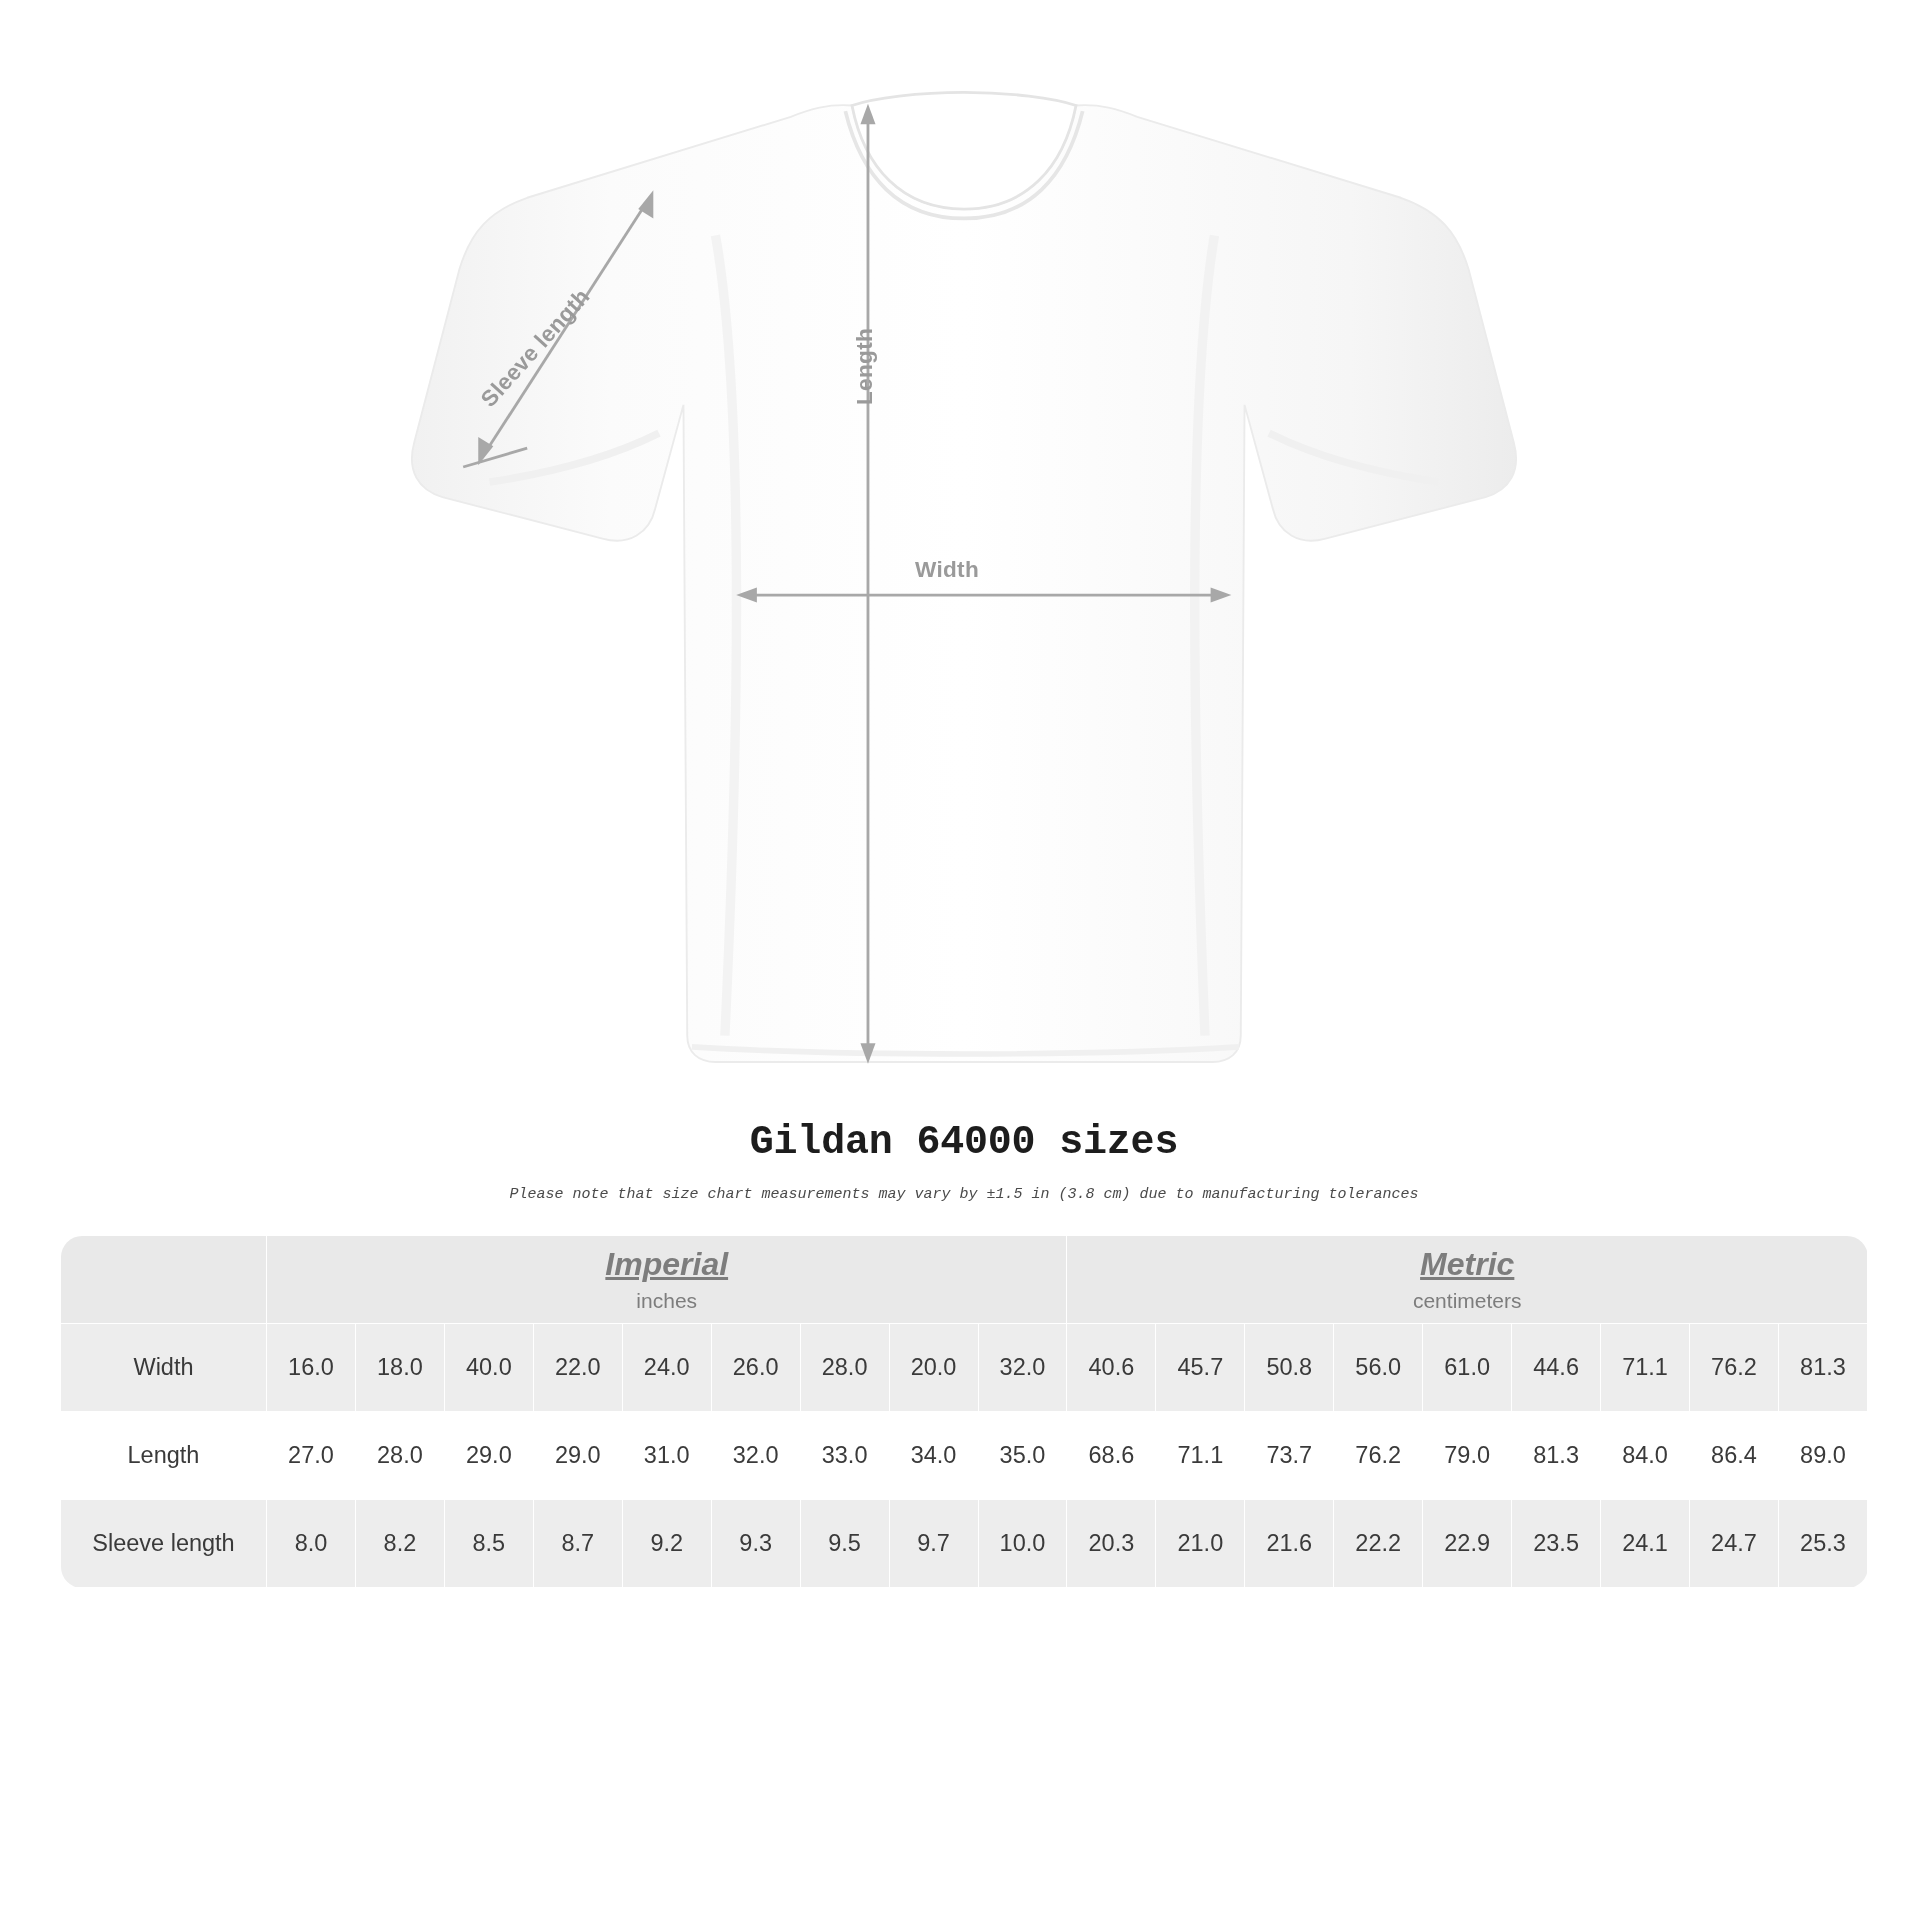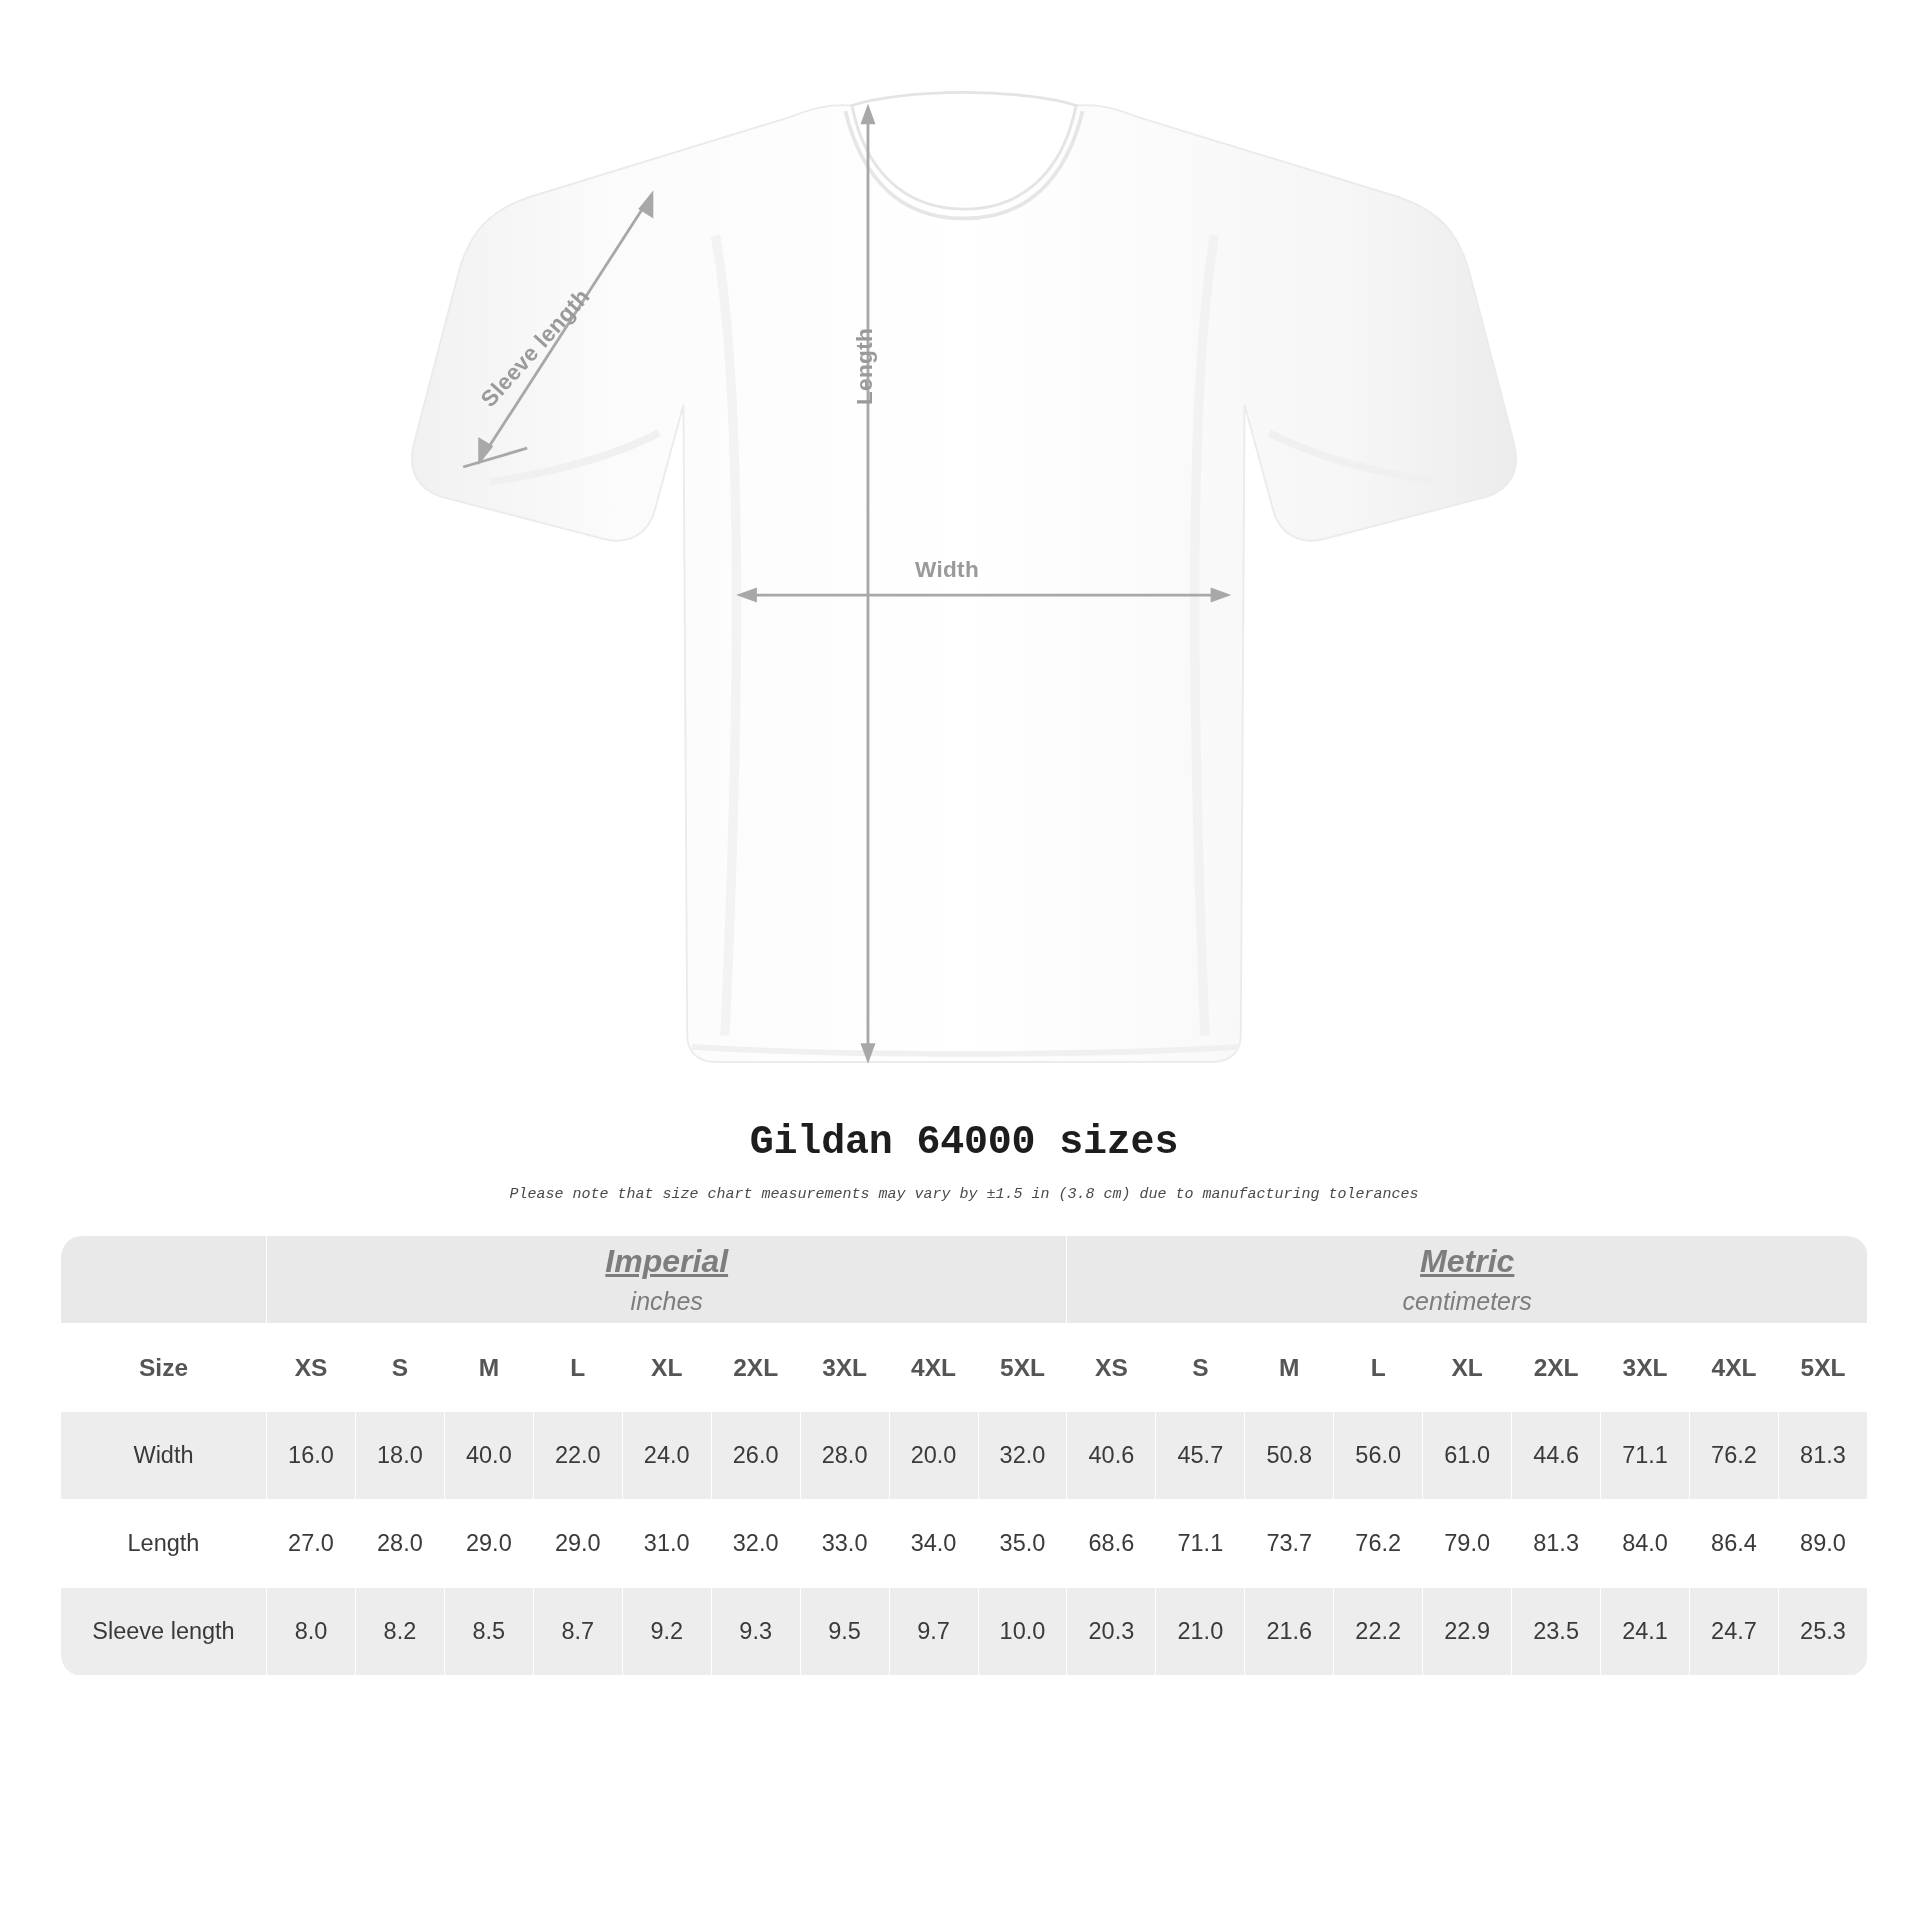--- a/index.html
+++ b/index.html
@@ -104,22 +104,21 @@
   }
   .unit-head .unit-name {
     font-size: 32px;
     font-style: italic;
     font-weight: bold;
     color: #7d7d7d;
     line-height: 1.1;
     text-decoration: underline;
   }
   .unit-head .unit-sub {
-    font-size: 25px;
-    font-style: italic;
+    font-size: 21px;
     color: #7d7d7d;
     margin-top: 7.5px;
   }
   .corner-tl { background: #e9e9e9; border: none; border-top-left-radius: 21px; }
   .corner-tr-pad { background: #e9e9e9; border: none; border-top-right-radius: 21px; }
 
   tr.row-sizes td {
     background: #ffffff;
     font-weight: bold;
     color: #555555;
@@ -243,41 +242,20 @@
           <td class="unit-head" colspan="9">
             <div class="unit-name">Imperial</div>
             <div class="unit-sub">inches</div>
           </td>
           <td class="unit-head corner-tr-pad" colspan="9">
             <div class="unit-name">Metric</div>
             <div class="unit-sub">centimeters</div>
           </td>
         </tr>
 
-        <tr class="row-sizes">
-          <td class="rowhead">Size</td>
-          <td>XS</td>
-          <td>S</td>
-          <td>M</td>
-          <td>L</td>
-          <td>XL</td>
-          <td>2XL</td>
-          <td>3XL</td>
-          <td>4XL</td>
-          <td>5XL</td>
-          <td>XS</td>
-          <td>S</td>
-          <td>M</td>
-          <td>L</td>
-          <td>XL</td>
-          <td>2XL</td>
-          <td>3XL</td>
-          <td>4XL</td>
-          <td>5XL</td>
-        </tr>
 
         <tr class="row-alt">
           <td class="rowhead">Width</td>
           <td>16.0</td>
           <td>18.0</td>
           <td>40.0</td>
           <td>22.0</td>
           <td>24.0</td>
           <td>26.0</td>
           <td>28.0</td>

